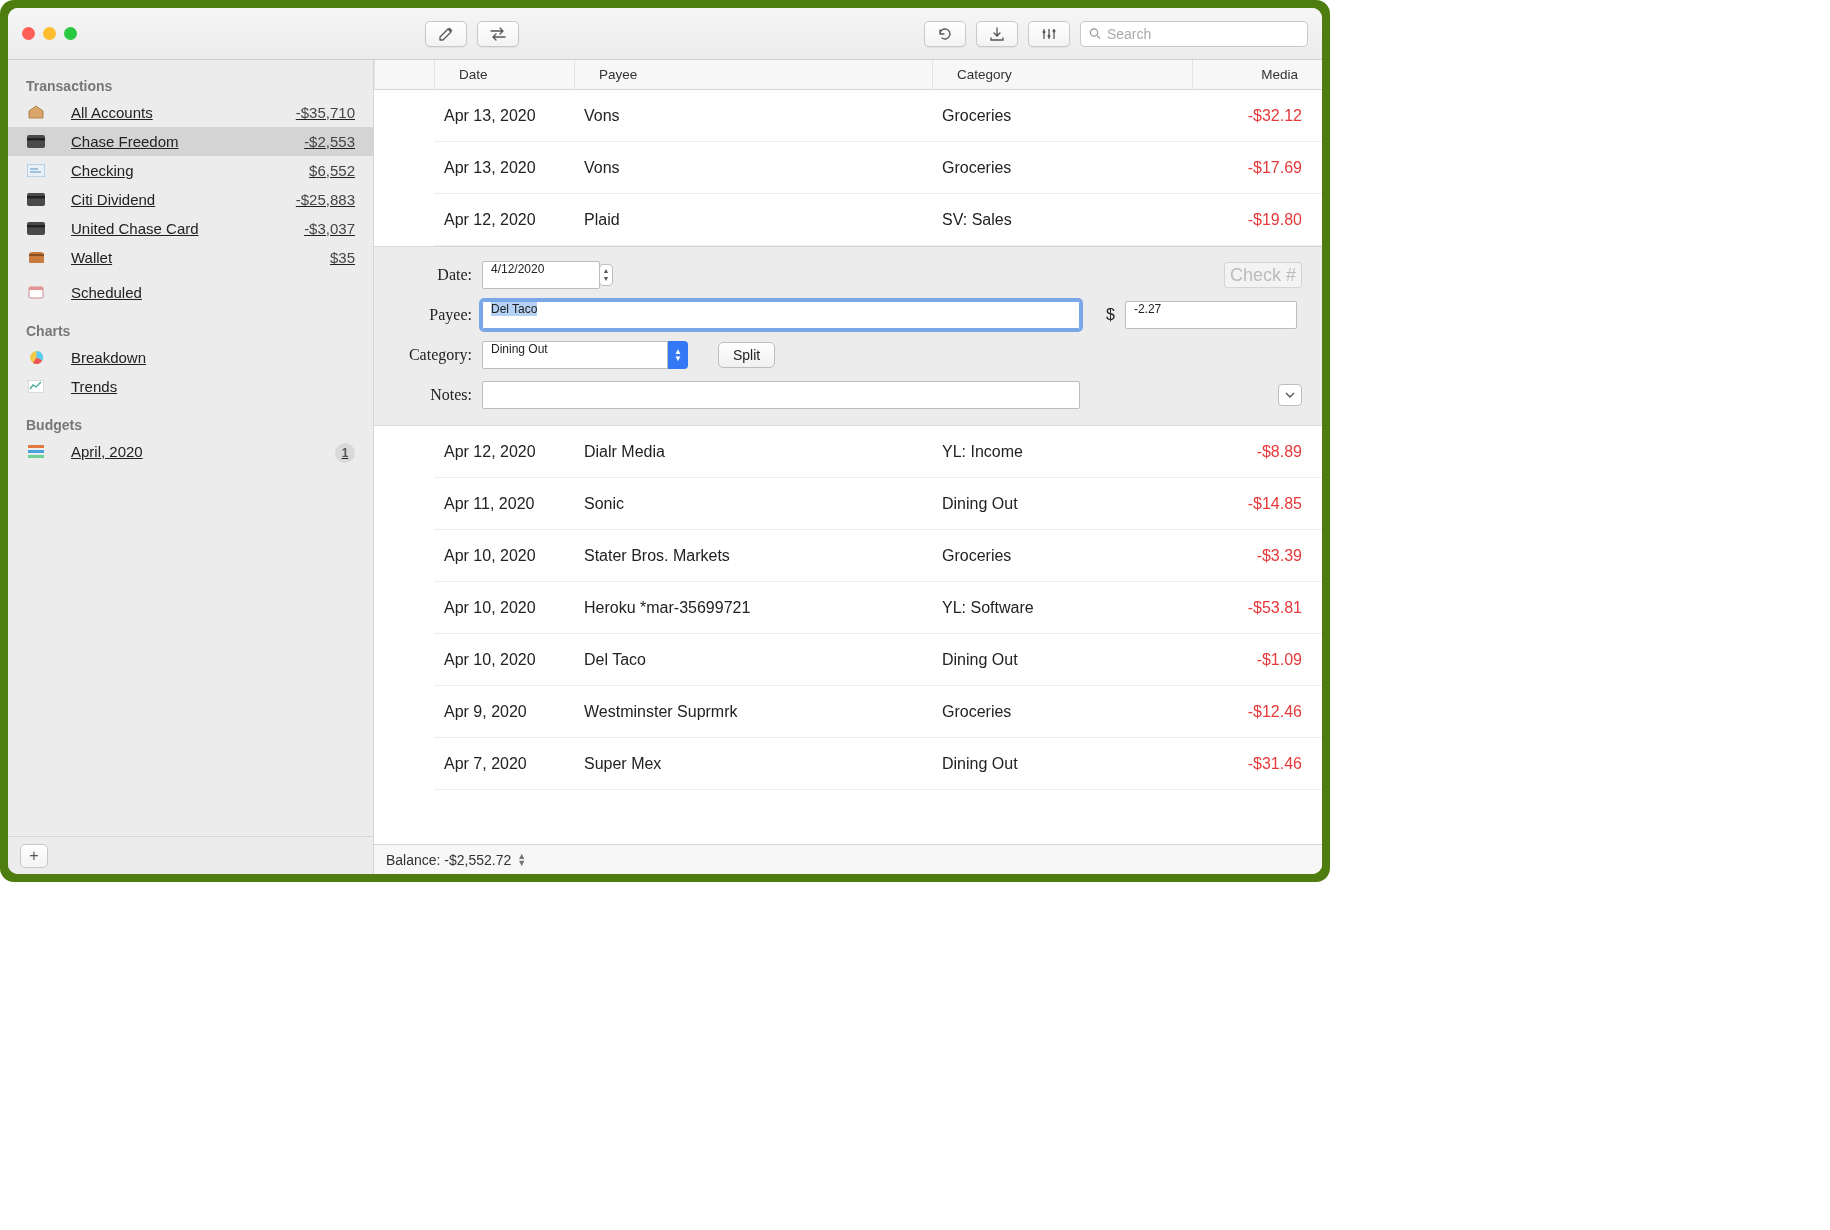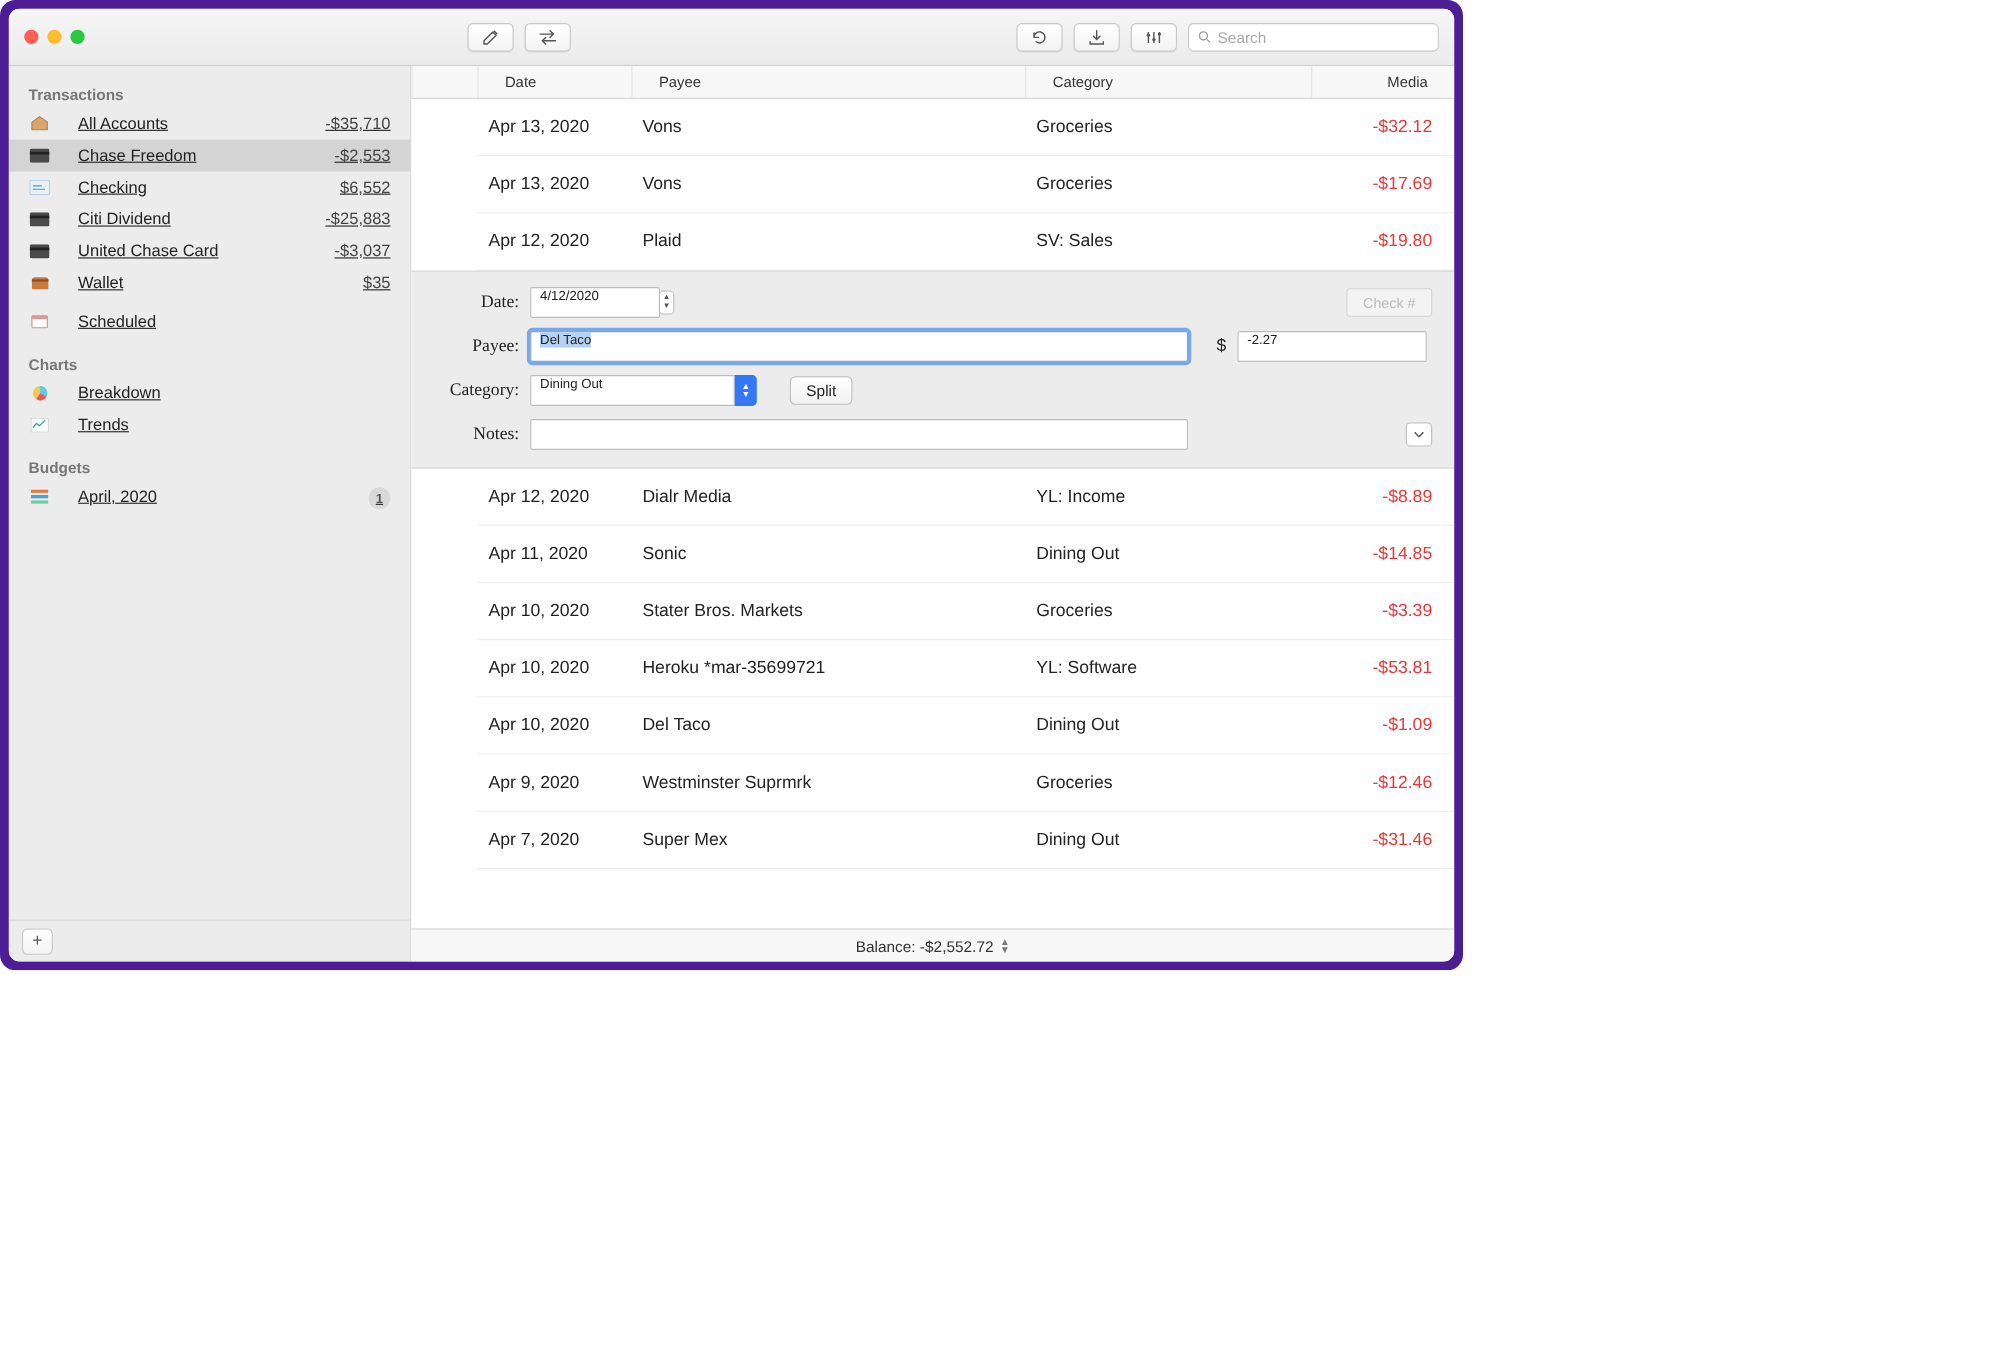--- a/index.html
+++ b/index.html
@@ -1,17 +1,17 @@
 <!DOCTYPE html>
 <html><head>
 <meta charset="utf-8">
 <style>
   * { box-sizing: border-box; margin: 0; padding: 0; }
   body { font-family: -apple-system, "Helvetica Neue", Arial, sans-serif; font-size: 13px; color: #222; }
-  .frame { width: 1330px; height: 882px; background: #4c1d95; padding: 8px; border-radius: 14px; position: relative; }
+  .frame { width: 1330px; height: 882px; background: #4d7c0f; padding: 8px; border-radius: 14px; position: relative; }
   .window { width: 100%; height: 100%; background: #ececec; border-radius: 10px; overflow: hidden; display: flex; flex-direction: column; box-shadow: 0 0 0 1px #ccc inset; }
   .titlebar { height: 52px; background: linear-gradient(#f6f6f6,#ebebeb); border-bottom: 1px solid #d0d0d0; display: flex; align-items: center; padding: 0 14px; }
   .traffic { display: flex; gap: 8px; }
   .light { width: 13px; height: 13px; border-radius: 50%; }
   .red { background: #ff5f57; } .yellow { background: #febc2e; } .green { background: #28c840; }
   .tb-group { display: flex; gap: 10px; }
   .tb-btn { width: 42px; height: 26px; background: linear-gradient(#fff,#f3f3f3); border: 1px solid #c8c8c8; border-radius: 5px; display: flex; align-items: center; justify-content: center; color: #555; box-shadow: 0 1px 1px rgba(0,0,0,.05); }
   .tb-spacer { flex: 1; }
   .search-box { width: 228px; height: 26px; background: #fff; border: 1px solid #c8c8c8; border-radius: 5px; display: flex; align-items: center; padding: 0 8px; color: #999; gap: 6px; }
   .search-box input { border: none; outline: none; font-size: 14px; color: #333; width: 100%; background: transparent; }
@@ -49,22 +49,22 @@
   .einput { background: #fff; border: 1px solid #bdbdbd; height: 28px; padding: 0 8px; font-size: 12px; border-radius: 2px; }
   .einput.focus { outline: 3px solid #7aa7e8; border-color: #7aa7e8; }
   .einput.focus span { background: #b5d1f3; }
   .stepper { display: flex; align-items: center; gap: 0; }
   .step-ctrl { width: 14px; height: 22px; border: 1px solid #bdbdbd; border-radius: 4px; display: flex; flex-direction: column; justify-content: center; align-items: center; font-size: 7px; color: #555; line-height: 8px; background: #fff; margin-left: -1px; }
   .select { display: flex; align-items: center; }
   .select .einput { border-top-right-radius: 0; border-bottom-right-radius: 0; }
   .sel-btn { width: 20px; height: 28px; background: #3478f6; border-radius: 0 4px 4px 0; display: flex; flex-direction: column; align-items: center; justify-content: center; color: #fff; font-size: 8px; line-height: 7px; }
   .btn { background: linear-gradient(#fff,#f0f0f0); border: 1px solid #bdbdbd; border-radius: 5px; padding: 4px 14px; font-size: 14px; }
   .chev-toggle { width: 24px; height: 22px; background: #fff; border: 1px solid #bdbdbd; border-radius: 4px; display: flex; align-items: center; justify-content: center; color: #555; }
-  .check-ph { width: 78px; height: 26px; border: 1px solid #d4d4d4; border-radius: 3px; color: #bbb; font-size: 13px; display: flex; align-items: center; justify-content: center; background: #f3f3f3; }
-  .status { height: 30px; border-top: 1px solid #d6d6d6; display: flex; align-items: center; justify-content: center; padding: 0 12px; font-size: 14px; color: #333; background: #f7f7f7; gap: 6px; }
+  .check-ph { width: 78px; height: 26px; border: 1px solid #d4d4d4; border-radius: 3px; color: #bbb; font-size: 18px; display: flex; align-items: center; justify-content: center; background: #f3f3f3; }
+  .status { height: 30px; border-top: 1px solid #d6d6d6; display: flex; align-items: center; justify-content: flex-start; padding: 0 12px; font-size: 14px; color: #333; background: #f7f7f7; gap: 6px; }
   .status .step { font-size: 9px; color: #777; display: flex; flex-direction: column; line-height: 7px; }
 </style>
 </head>
 <body>
 
 <div class="frame">
 <div class="window">
 
   <div class="titlebar">
     <div class="traffic">

